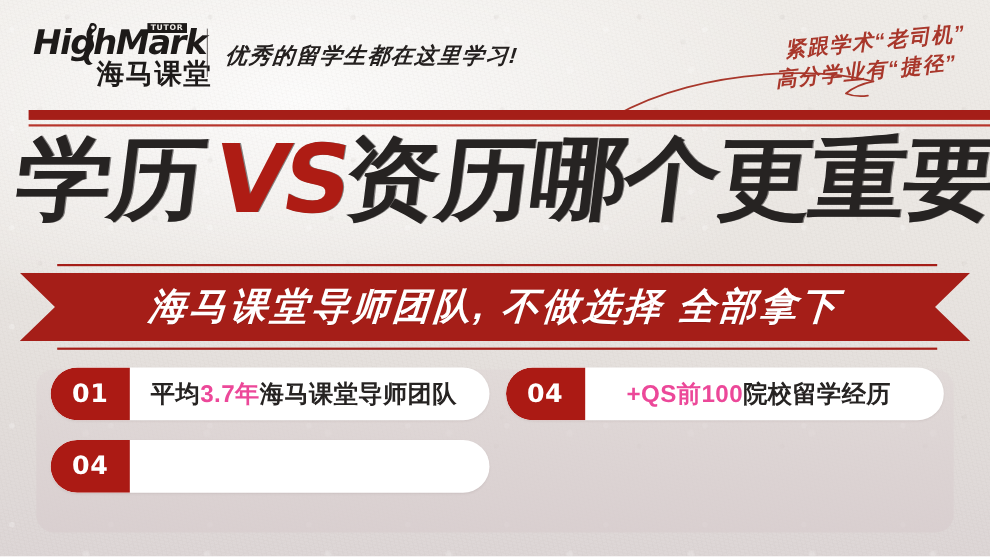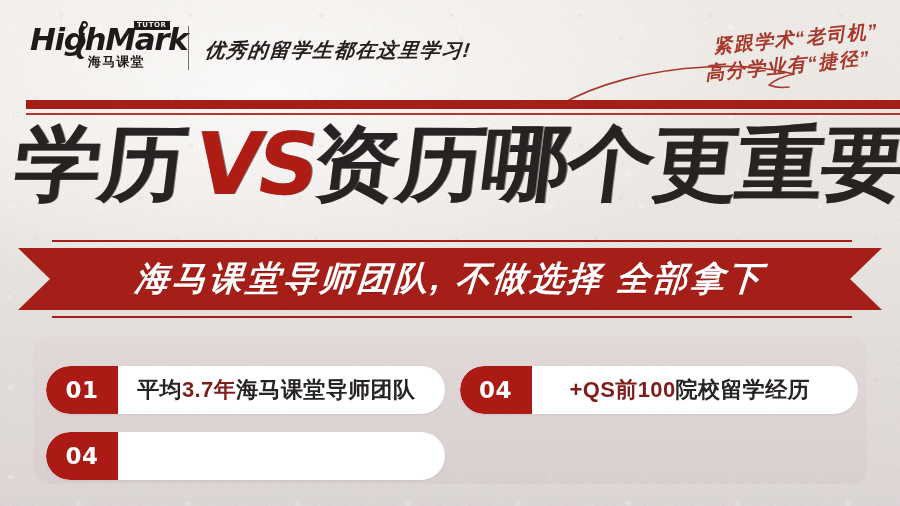--- a/index.html
+++ b/index.html
@@ -89,21 +89,21 @@
     font-weight: bold;
     letter-spacing: 0.6px;
     padding: 1px 3px 1px 3px;
     line-height: 1;
     font-family: "DejaVu Sans", sans-serif;
   }
   .logo-cn {
     position: absolute;
     left: 58px;
     top: 33px;
-    font-size: 13px;
+    font-size: 25px;
     font-weight: bold;
     color: #1D1A19;
     letter-spacing: 1.2px;
     line-height: 1;
     white-space: nowrap;
   }
 
   .logo-divider {
     position: absolute;
     left: 188px;
@@ -251,21 +251,21 @@
     left: 33px;
     top: 336px;
     width: 834px;
     height: 148px;
     background: linear-gradient(180deg, rgba(223,214,214,0.55) 0%, rgba(216,205,206,0.75) 100%);
     border-radius: 16px;
   }
   .features-grid {
     position: absolute;
     left: 46px;
-    top: 366px;
+    top: 334px;
     width: 812px;
     height: 122px;
     display: grid;
     grid-template-columns: 1fr 1fr;
     grid-template-rows: 1fr 1fr;
     column-gap: 15px;
     row-gap: 10px;
   }
   .feature {
     position: relative;
@@ -295,21 +295,21 @@
   .feature-text {
     flex: 1;
     text-align: center;
     font-size: 22px;
     font-weight: bold;
     color: #262322;
     letter-spacing: 0.4px;
     white-space: nowrap;
     padding-right: 10px;
   }
-  .feature-text .hi { color: #7f1d1d; }
+  .feature-text .hi { color: #ec4899; }
 </style>
 </head>
 <body>
 
 <div class="banner">
 
   <div class="grain"></div>
   <div class="grain2"></div>
 
   <div class="header">

